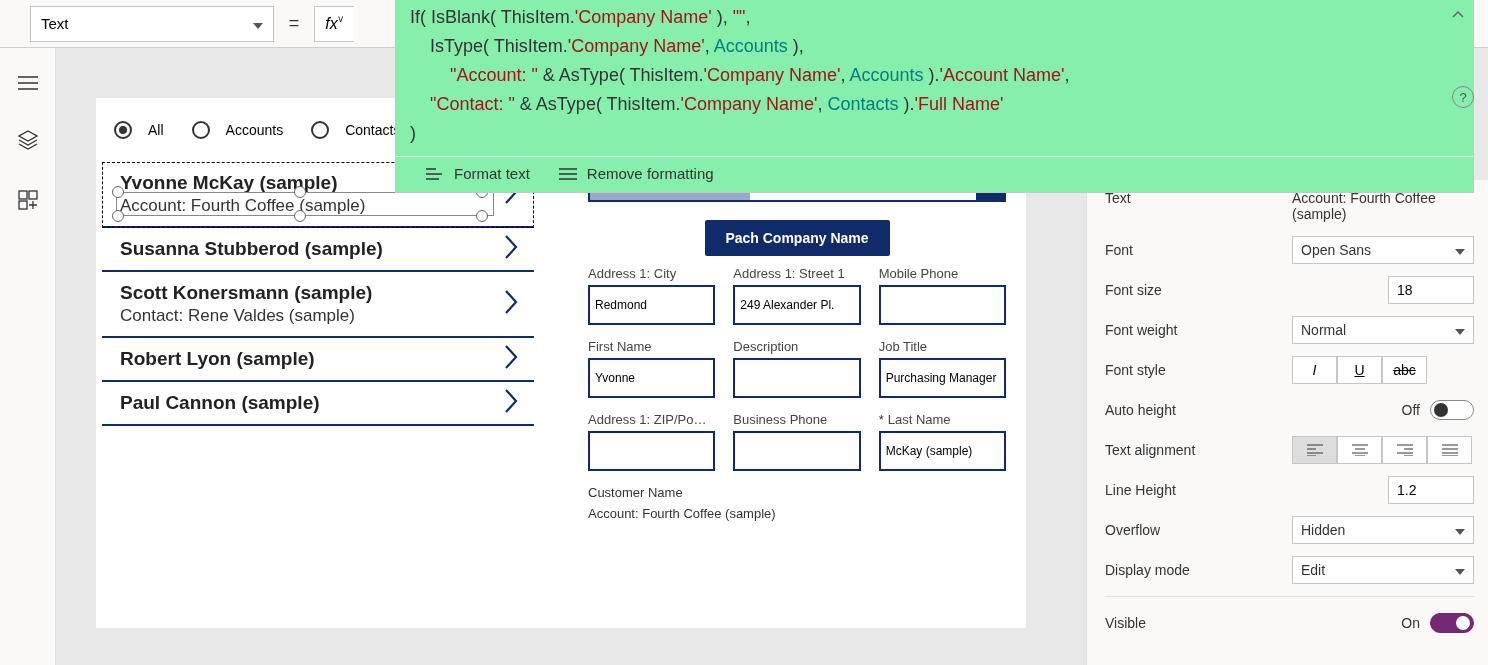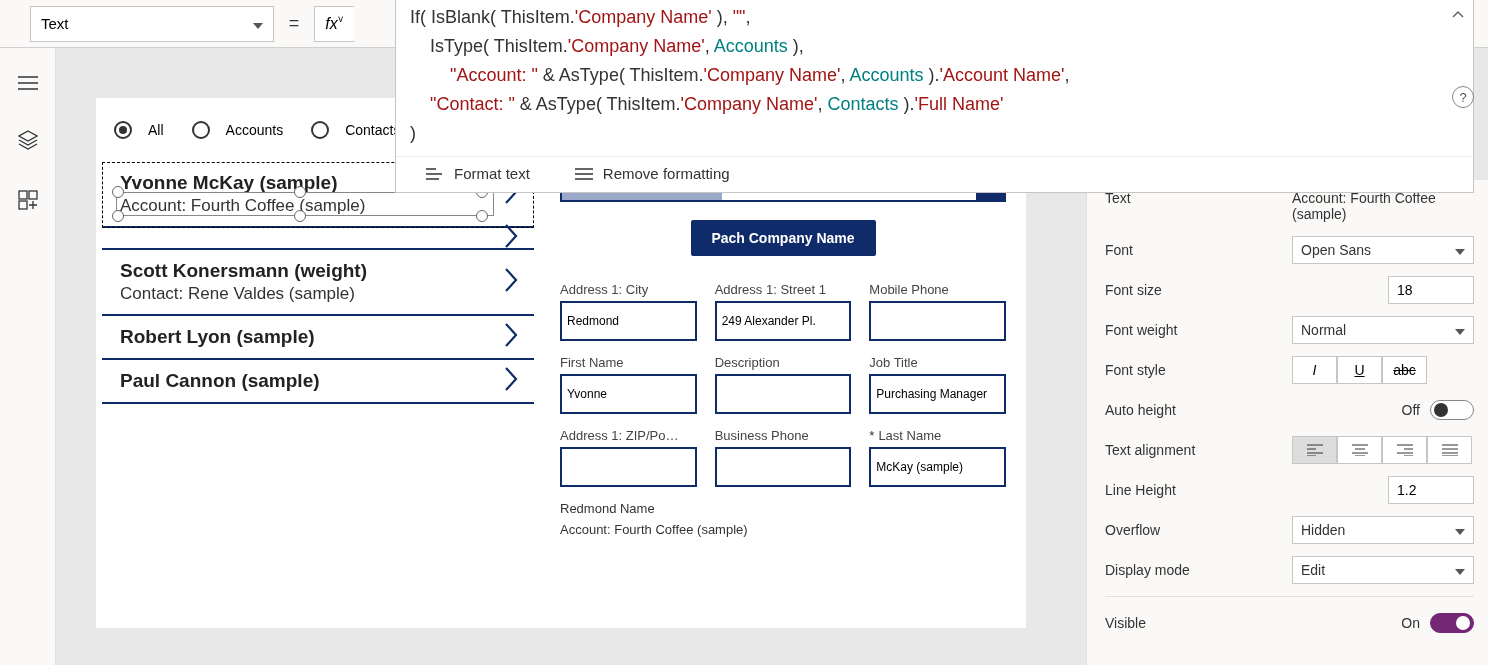--- a/index.html
+++ b/index.html
@@ -3,38 +3,38 @@
 <meta charset="utf-8">
 <style>
   * { box-sizing: border-box; margin: 0; padding: 0; font-family: "Segoe UI", Arial, sans-serif; }
   html, body { width: 1488px; height: 665px; overflow: hidden; background: #e8e8e8; }
 
   
   .topbar { position: absolute; left: 0; top: 0; right: 0; height: 48px; display: flex; align-items: center; background: #faf9f8; border-bottom: 1px solid #d0d0d0; }
   .prop-select { margin-left: 30px; width: 244px; height: 36px; border: 1px solid #c8c6c4; background: #fff; display: flex; align-items: center; padding: 0 10px; justify-content: space-between; font-size: 15px; }
   .equals { width: 40px; text-align: center; font-size: 18px; color: #333; }
   .fx { width: 40px; height: 36px; border: 1px solid #c8c6c4; border-right: none; background: #fff; display: flex; align-items: center; justify-content: center; font-style: italic; font-size: 16px; }
-  .formula-area { position: absolute; left: 395px; top: 0; right: 14px; background: #ffffff; border: 1px solid #c8c6c4; border-top: none; z-index: 10; }
+  .formula-area { position: absolute; left: 395px; top: 0; right: 14px; background: #86efac; border: 1px solid #c8c6c4; border-top: none; z-index: 10; }
   .formula-code { padding: 4px 44px 8px 14px; font-family: Consolas, "Courier New", monospace; font-size: 18px; line-height: 1.55; white-space: pre; color: #333; }
   .tok-str { color: #a31515; }
   .tok-ent { color: #008080; }
   .formula-expand { position: absolute; right: 8px; top: 8px; color: #666; }
-  .formula-toolbar { display: flex; gap: 45px; padding: 8px 30px 10px; border-top: 1px solid #eee; font-size: 15px; color: #333; }
+  .formula-toolbar { display: flex; gap: 29px; padding: 8px 30px 10px; border-top: 1px solid #eee; font-size: 15px; color: #333; }
   .ft-item { display: flex; align-items: center; gap: 10px; cursor: pointer; }
 
   
   .help { position: absolute; right: 14px; top: 86px; width: 22px; height: 22px; border: 1px solid #888; border-radius: 50%; font-size: 13px; color: #555; display: flex; align-items: center; justify-content: center; z-index: 30; }
 
   
   .rail { position: absolute; left: 0; top: 48px; bottom: 0; width: 56px; background: #faf9f8; border-right: 1px solid #e0e0e0; display: flex; flex-direction: column; align-items: center; padding-top: 28px; gap: 40px; }
   .rail div { color: #555; }
 
   
   .canvas { position: absolute; left: 56px; top: 48px; bottom: 0; right: 402px; background: #e8e8e8; padding: 50px 40px; }
-  .app { width: 930px; height: 530px; background: #fff; }
+  .app { width: 930px; height: 530px; background: #fff; gap: 28px; }
 
   
   .app { display: flex; }
   .gallery { width: 444px; border-right: none; position: relative; }
   .gal-header { height: 64px; display: flex; align-items: center; gap: 16px; padding-left: 18px; }
   .radio-o { width: 18px; height: 18px; border: 2px solid #333; border-radius: 50%; display: inline-flex; align-items: center; justify-content: center; }
   .radio-o.sel::after { content: ""; width: 8px; height: 8px; background: #333; border-radius: 50%; }
   .radio-lbl { font-size: 14px; margin-right: 12px; }
   .gal-list { padding-left: 6px; padding-right: 6px; }
   .item { position: relative; padding: 10px 40px 10px 18px; border-bottom: 2px solid #102b6a; }
@@ -45,21 +45,21 @@
   .item.selected { outline: 1.5px dashed #000; outline-offset: -1px; }
   .sel-handle { position: absolute; width: 12px; height: 12px; background: #fff; border: 1px solid #666; border-radius: 50%; }
   .sel-box { position: absolute; border: 1px solid #888; }
 
   
   .form { flex: 1; padding: 14px 20px; font-size: 14px; color: #333; }
   .form-radios { display: flex; align-items: center; gap: 10px; height: 40px; border-bottom: 2px solid #102b6a; margin-bottom: 16px; }
   .combo { width: 100%; height: 34px; border: 2px solid #102b6a; display: flex; align-items: center; justify-content: space-between; margin-bottom: 18px; }
   .combo-val { padding: 0 8px; background: #9aa8c9; color: #000; height: 100%; display: flex; align-items: center; font-size: 14px; }
   .combo-btn { width: 28px; height: 100%; background: #102b6a; color: #fff; display: flex; align-items: center; justify-content: center; }
-  .patch-btn { display: block; margin: 0 auto 26px; background: #102b6a; color: #fff; border: none; width: 185px; height: 36px; font-size: 14px; font-weight: 600; border-radius: 2px; }
+  .patch-btn { display: block; margin: 0 auto 10px; background: #102b6a; color: #fff; border: none; width: 185px; height: 36px; font-size: 14px; font-weight: 600; border-radius: 2px; }
   .fields { display: grid; grid-template-columns: repeat(3, 1fr); gap: 14px 18px; }
   .fld-lbl { font-size: 13px; color: #444; margin-bottom: 4px; }
   .fld-lbl .req { color: #333; margin-right: 4px; }
   .fld-in { width: 100%; height: 40px; border: 2px solid #102b6a; font-size: 12px; padding: 0 5px; }
   .cust-lbl { font-size: 13px; margin-top: 4px; }
   .cust-val { font-size: 13px; color: #333; margin-top: 6px; }
 
   
   .props { position: absolute; right: 0; top: 180px; bottom: 0; width: 402px; background: #faf9f8; border-left: 1px solid #e0e0e0; padding: 10px 14px 0 18px; }
   .prow { display: flex; align-items: center; justify-content: space-between; min-height: 40px; font-size: 14px; color: #333; }
@@ -174,26 +174,27 @@
               </svg></div>
             <div class="sel-box" style="left:14px;right:40px;top:30px;height:24px;"></div>
             <div class="sel-handle" style="left:10px;top:24px"></div>
             <div class="sel-handle" style="left:10px;top:48px"></div>
             <div class="sel-handle" style="left:192px;top:24px"></div>
             <div class="sel-handle" style="left:192px;top:48px"></div>
             <div class="sel-handle" style="left:374px;top:24px"></div>
             <div class="sel-handle" style="left:374px;top:48px"></div>
           </div>
           <div class="item">
+            <div class="item-title">Susanna Stubberod (sample)</div>
             <div class="chev"><svg viewBox="0 0 18 28">
                 <path d="M4 3 L14 14 L4 25" fill="none" stroke="#102b6a" stroke-width="2.2"></path>
               </svg></div>
           </div>
           <div class="item">
-            <div class="item-title">Scott Konersmann (weight)</div>
+            <div class="item-title">Scott Konersmann (sample)</div>
             <div class="item-sub">Contact: Rene Valdes (sample)</div>
             <div class="chev"><svg viewBox="0 0 18 28">
                 <path d="M4 3 L14 14 L4 25" fill="none" stroke="#102b6a" stroke-width="2.2"></path>
               </svg></div>
           </div>
           <div class="item">
             <div class="item-title">Robert Lyon (sample)</div>
             <div class="chev"><svg viewBox="0 0 18 28">
                 <path d="M4 3 L14 14 L4 25" fill="none" stroke="#102b6a" stroke-width="2.2"></path>
               </svg></div>
@@ -229,21 +230,21 @@
           <div><div class="fld-lbl">Address 1: Street 1</div><input class="fld-in" value="249 Alexander Pl." style=""></div>
           <div><div class="fld-lbl">Mobile Phone</div><input class="fld-in" value="" style=""></div>
           <div><div class="fld-lbl">First Name</div><input class="fld-in" value="Yvonne" style=""></div>
           <div><div class="fld-lbl">Description</div><input class="fld-in" value="" style=""></div>
           <div><div class="fld-lbl">Job Title</div><input class="fld-in" value="Purchasing Manager" style=""></div>
           <div><div class="fld-lbl">Address 1: ZIP/Po…</div><input class="fld-in" value="" style=""></div>
           <div><div class="fld-lbl">Business Phone</div><input class="fld-in" value="" style=""></div>
           <div><div class="fld-lbl"><span class="req">*</span>Last Name</div><input class="fld-in" value="McKay (sample)" style=""></div>
         </div>
       <div style="margin-top:14px">
-        <div class="cust-lbl">Redmond Name</div>
+        <div class="cust-lbl">Customer Name</div>
         <div class="cust-val">Account: Fourth Coffee (sample)</div>
       </div>
     </div>
 
   </div>
 </div>
 
 <div class="props">
   <div class="prow" style="align-items:flex-start">
     <span>Text</span>

